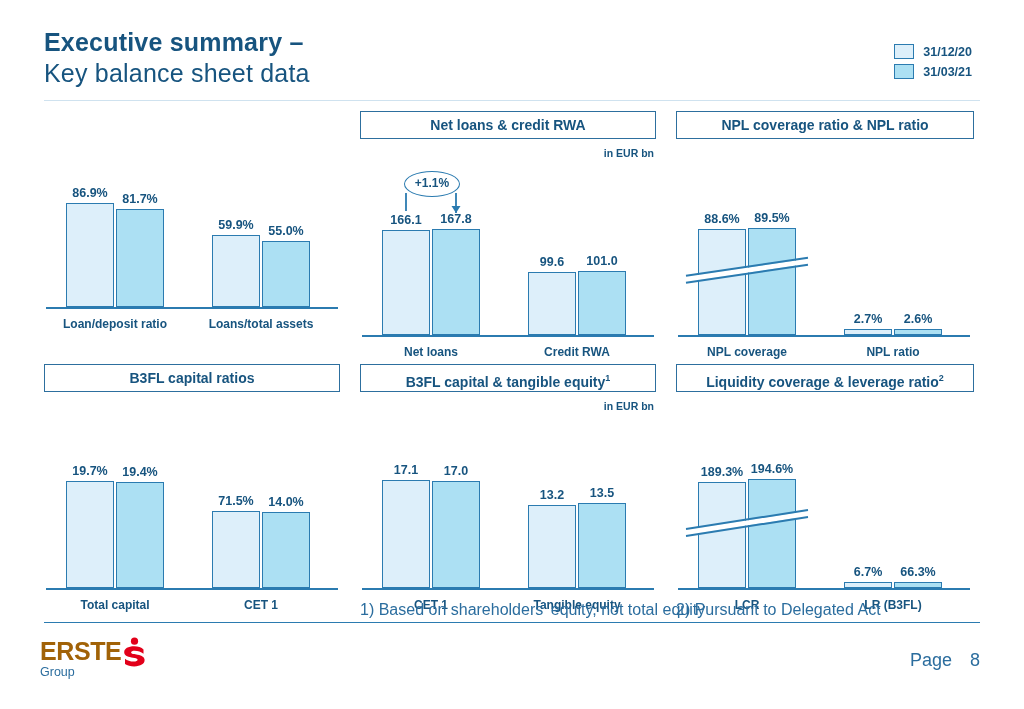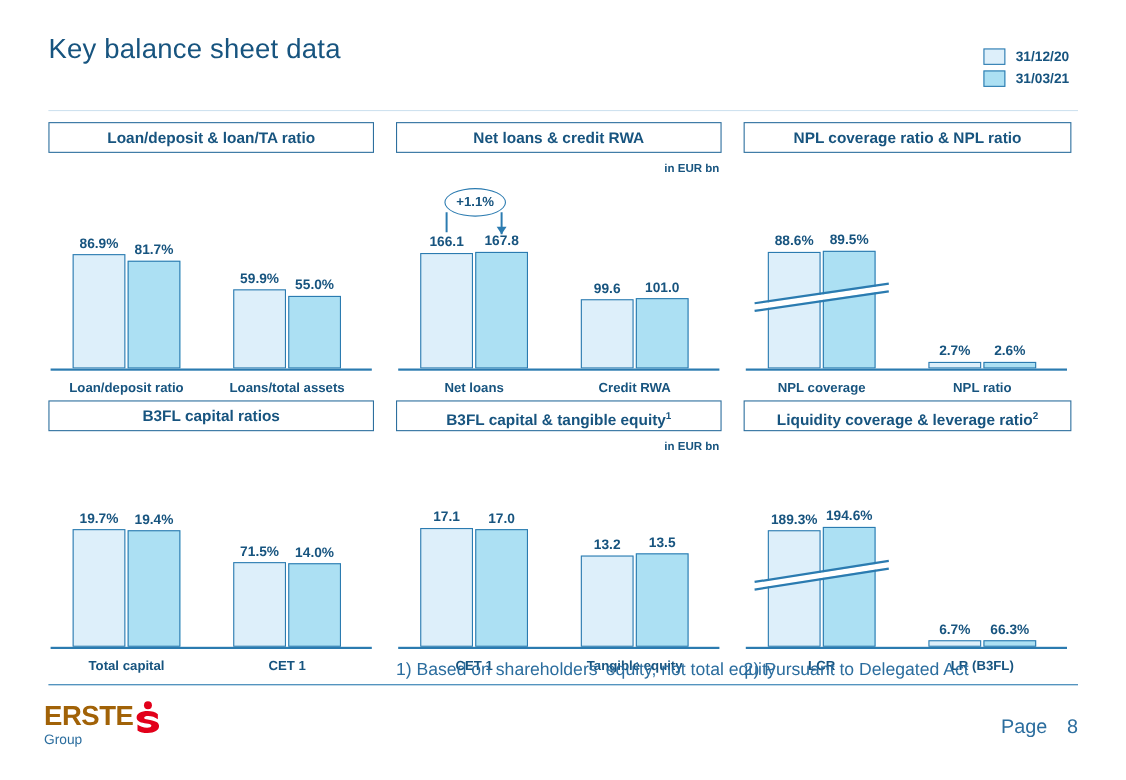--- a/index.html
+++ b/index.html
@@ -9,21 +9,21 @@
     color:#1b5b8e;overflow:hidden;position:relative;
   }
   .slide{position:absolute;inset:0;}
 
   
   .title-block{position:absolute;left:44px;top:28px;}
   .title-line1{font-size:25px;font-weight:bold;color:#17547f;letter-spacing:.2px;line-height:28px;}
   .title-line2{font-size:25px;font-weight:normal;color:#17547f;letter-spacing:.2px;line-height:30px;margin-top:2px;}
 
   .legend{position:absolute;right:52px;top:44px;}
-  .legend-row{display:flex;margin-bottom:5px;}
+  .legend-row{display:flex;align-items:center;margin-bottom:5px;}
   .legend-swatch{width:18px;height:13px;border:1.4px solid #2b7bb0;margin-right:9px;}
   .sw-a{background:#ddeffa;}
   .sw-b{background:#ace0f3;}
   .legend-label{font-size:12.5px;font-weight:bold;color:#17547f;}
 
   .top-rule{position:absolute;left:44px;top:100px;width:936px;height:1px;background:#cfe2ef;}
 
   
   .panel{position:absolute;width:296px;}
   .panel.c1{left:44px;}
@@ -78,38 +78,38 @@
 
   .pagenum{position:absolute;right:44px;top:650px;font-size:18px;color:#2b6d9e;}
   .pagenum .n{margin-left:18px;}
 </style>
 </head>
 <body>
 
 <div class="slide">
 
   <div class="title-block">
+    <div class="title-line1">Executive summary –</div>
     <div class="title-line2">Key balance sheet data</div>
   </div>
 
   <div class="legend">
     <div class="legend-row">
       <span class="legend-swatch sw-a"></span>
       <span class="legend-label">31/12/20</span>
     </div>
     <div class="legend-row">
       <span class="legend-swatch sw-b"></span>
       <span class="legend-label">31/03/21</span>
     </div>
   </div>
 
   <div class="top-rule"></div>
 
   <div class="panel c1 r1">
-    <div class="panel-title">Loan/deposit &amp; loan/TA ratio</div>
     <div class="plot">
         <div class="baseline"></div>
         <div class="bar a" style="left: 22px; width: 48px; height: 104.628px;"></div>
         <div class="bar-val" style="left: 13px; width: 66px; bottom: 131.228px;">86.9%</div>
         <div class="bar b" style="left: 72px; width: 48px; height: 98.3668px;"></div>
         <div class="bar-val" style="left: 63px; width: 66px; bottom: 124.967px;">81.7%</div>
         <div class="cat" style="left: -2px; width: 146px;">Loan/deposit ratio</div>
         <div class="bar a" style="left: 168px; width: 48px; height: 72.1196px;"></div>
         <div class="bar-val" style="left: 159px; width: 66px; bottom: 98.7196px;">59.9%</div>
         <div class="bar b" style="left: 218px; width: 48px; height: 66.22px;"></div>

